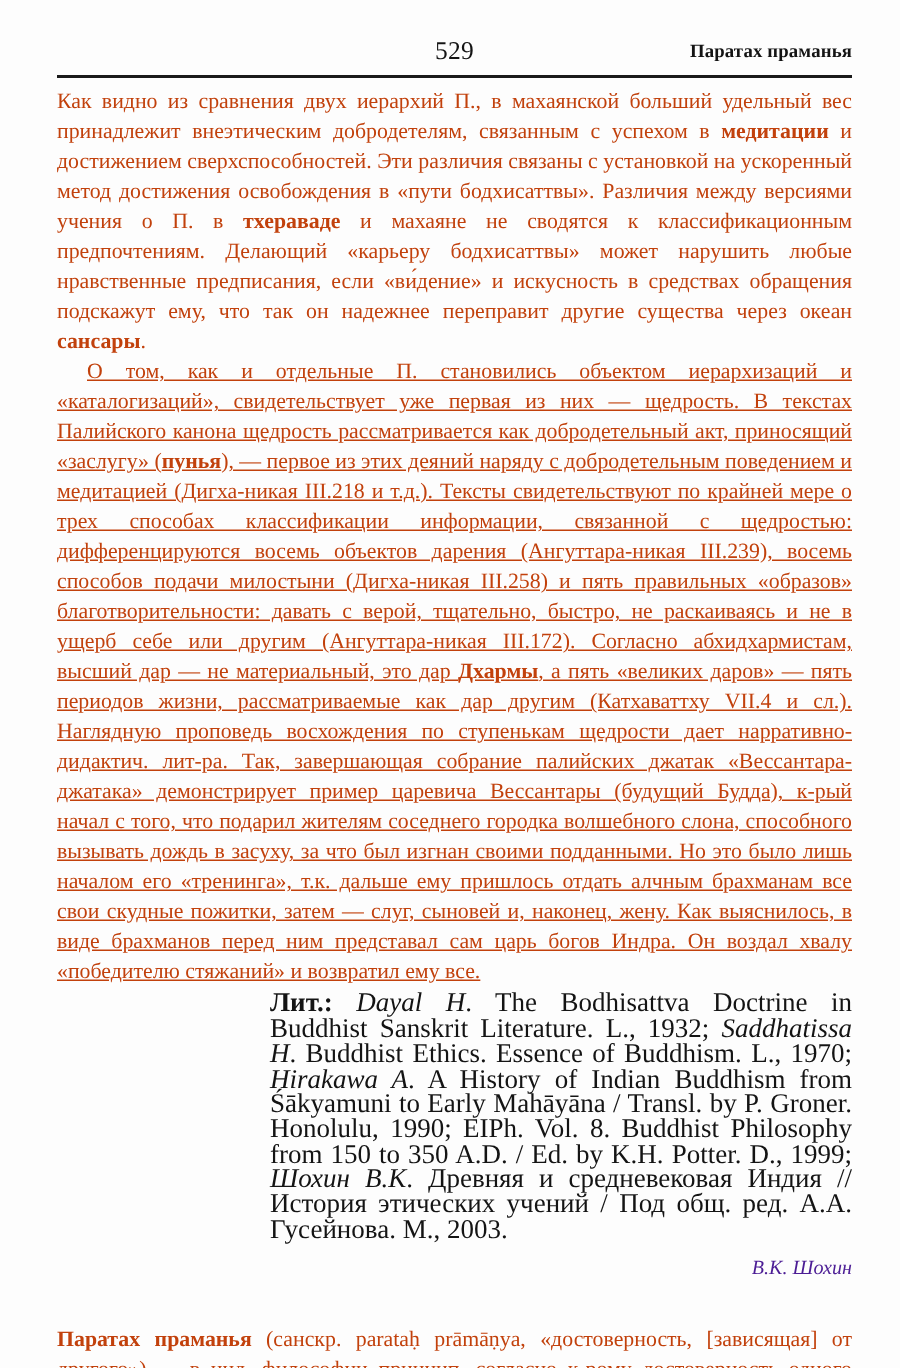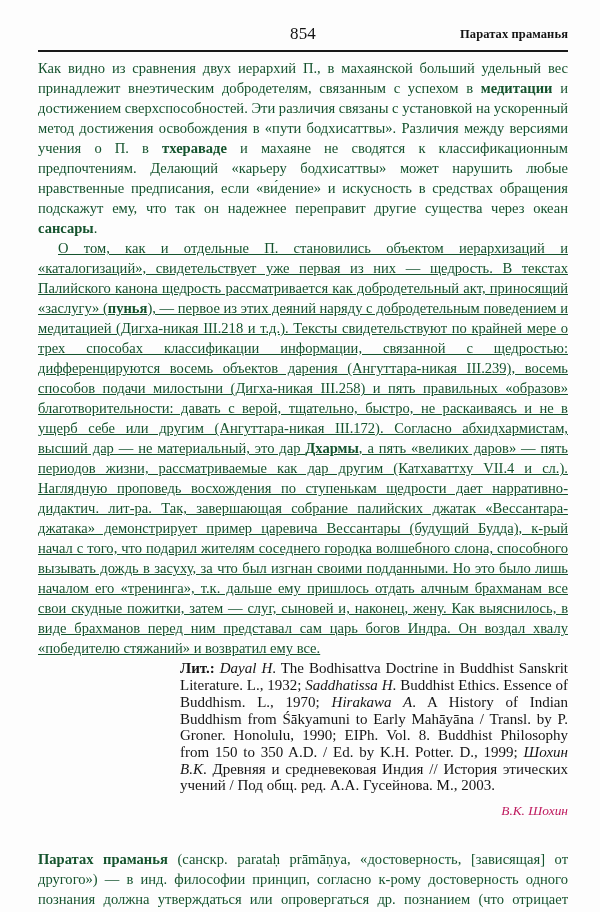--- a/index.html
+++ b/index.html
@@ -65,62 +65,62 @@
     top: 58px;
     width: 530px;
   }
   p.body {
     margin: 0;
     font-size: 14.55px;
     line-height: 20.02px;
     text-align: justify;
     text-indent: 0;
     hyphens: none;
-    color: #14532d;
+    color: #c2410c;
   }
   p.body.indent { text-indent: 20px; text-decoration: underline; }
   b, .bold { font-weight: bold; }
   i, .ital { font-style: italic; }
 
   
   .biblio {
     margin-top: 2px;
     margin-left: 142px;
     width: 388px;
-    font-size: 15px;
+    font-size: 18px;
     line-height: 16.7px;
     text-align: justify;
     color: #141414;
   }
   .biblio .lead { font-weight: bold; }
 
   
   .signature {
     margin-top: 9px;
     width: 530px;
     text-align: right;
     font-size: 13.4px;
     font-style: italic;
-    color: #be185d;
+    color: #4c1d95;
   }
 
   
   .entry {
     margin-top: 30px;
   }
   .entry p.body { text-indent: 0; }
   .headword { font-weight: bold; }
 </style>
 </head>
 <body>
 
 <div class="page">
 
   <div class="header">
-    <div class="folio">854</div>
+    <div class="folio">529</div>
     <div class="running-head">Паратах праманья</div>
   </div>
   <div class="header-rule"></div>
 
   <div class="column">
 
     <p class="body"><span>Как видно из сравнения двух иерархий П., в махаянской больший удельный вес принадлежит внеэтическим добродетелям, связанным с успехом в </span><b>медитации</b><span> и достижением сверхспособностей. Эти различия связаны с установкой на ускоренный метод достижения освобождения в «пути бодхисаттвы». Различия между версиями учения о П. в </span><b>тхераваде</b><span> и махаяне не сводятся к классификационным предпочтениям. Делающий «карьеру бодхисаттвы» может нарушить любые нравственные предписания, если «ви́дение» и искусность в средствах обращения подскажут ему, что так он надежнее переправит другие существа через океан </span><b>сансары</b><span>.</span></p>
 
     <p class="body indent"><span>О том, как и отдельные П. становились объектом иерархизаций и «каталогизаций», свидетельствует уже первая из них — щедрость. В текстах Палийского канона щедрость рассматривается как добродетельный акт, приносящий «заслугу» (</span><b>пунья</b><span>), — первое из этих деяний наряду с добродетельным поведением и медитацией (Дигха-никая III.218 и т.д.). Тексты свидетельствуют по крайней мере о трех способах классификации информации, связанной с щедростью: дифференцируются восемь объектов дарения (Ангуттара-никая III.239), восемь способов подачи милостыни (Дигха-никая III.258) и пять правильных «образов» благотворительности: давать с верой, тщательно, быстро, не раскаиваясь и не в ущерб себе или другим (Ангуттара-никая III.172). Согласно абхидхармистам, высший дар — не материальный, это дар </span><b>Дхармы</b><span>, а пять «великих даров» — пять периодов жизни, рассматриваемые как дар другим (Катхаваттху VII.4 и сл.). Наглядную проповедь восхождения по ступенькам щедрости дает нарративно-дидактич. лит-ра. Так, завершающая собрание палийских джатак «Вессантара-джатака» демонстрирует пример царевича Вессантары (будущий Будда), к-рый начал с того, что подарил жителям соседнего городка волшебного слона, способного вызывать дождь в засуху, за что был изгнан своими подданными. Но это было лишь началом его «тренинга», т.к. дальше ему пришлось отдать алчным брахманам все свои скудные пожитки, затем — слуг, сыновей и, наконец, жену. Как выяснилось, в виде брахманов перед ним представал сам царь богов Индра. Он воздал хвалу «победителю стяжаний» и возвратил ему все.</span></p>
 

